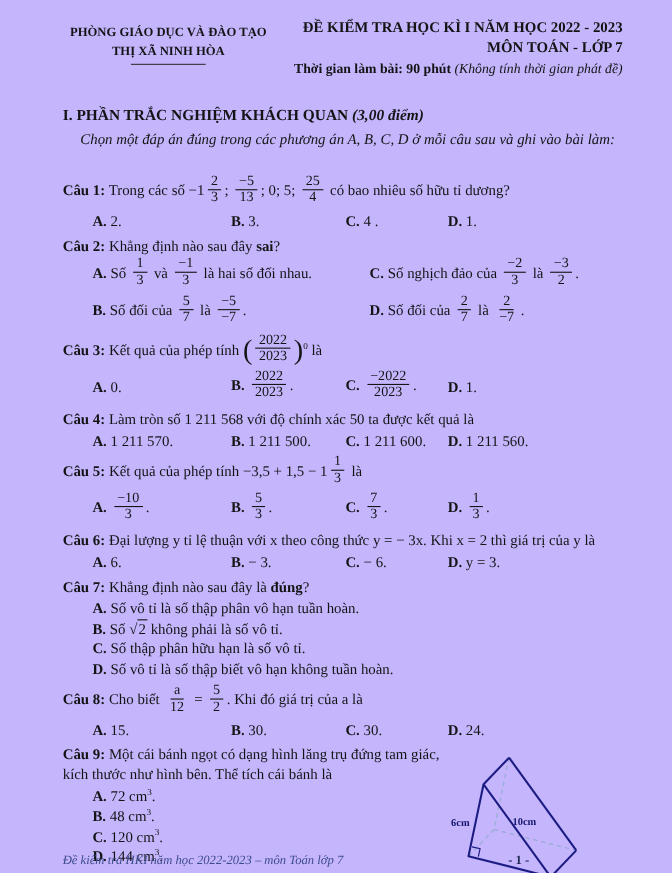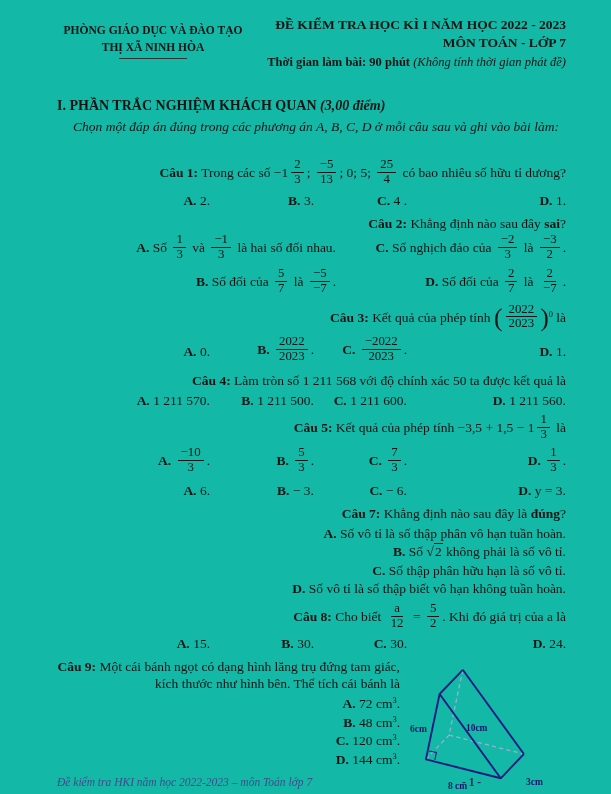--- a/index.html
+++ b/index.html
@@ -1,38 +1,38 @@
 <!DOCTYPE html>
 <html><head>
 <meta charset="utf-8">
 <style>
   html,body{margin:0;padding:0;background:#fff;}
   .page{
     width:611px;height:794px;position:relative;overflow:hidden;
-    background:#14b8a6;color:#141414;
+    background:#c4b5fd;color:#141414;
     font-family:"Liberation Serif","DejaVu Serif",serif;
     font-size:13.5px;line-height:1.3;
   }
   .content{padding:16px 45px 0 57px;}
   
   .hdr{display:flex;align-items:flex-start;}
   .hdr-left{width:192px;text-align:center;font-weight:bold;font-size:11.5px;line-height:1.45;padding-top:6px;}
   .hdr-underline{width:68px;border-top:1.2px solid #333;margin:3px auto 0;}
   .hdr-right{flex:1;text-align:right;padding-left:8px;}
   .hdr-title{font-weight:bold;font-size:13.5px;line-height:1.35;}
   .hdr-time{font-size:12.5px;margin-top:2px;}
   .hdr-time .b{font-weight:bold;}
   .hdr-time .i{font-style:italic;}
   
   .sec-title{margin-top:26px;font-size:14px;}
   .sec-title .b{font-weight:bold;}
   .sec-title .bi{font-weight:bold;font-style:italic;}
   .sec-instr{font-style:italic;margin:3px 0 24px 16px;}
   
-  .question{margin-bottom:5px;text-align:right;}
+  .question{margin-bottom:5px;}
   .q-body{margin-bottom:2px;}
   .q-num{font-weight:bold;}
   .bold{font-weight:bold;}
   .sup{font-size:0.62em;vertical-align:super;line-height:0;}
   .bigp{font-size:1.9em;font-weight:400;vertical-align:middle;line-height:0.8;position:relative;top:-1px;}
   .frac{display:inline-flex;flex-direction:column;align-items:center;vertical-align:middle;line-height:1.08;margin:1px 3px;font-size:0.95em;position:relative;top:-2px;}
   .frac .num{padding:0 3px;border-bottom:1px solid #141414;}
   .frac .den{padding:0 3px;}
   .sqrt{white-space:nowrap;}
   .sqrt .sqrt-in{border-top:1px solid #141414;padding:0 1px;}
@@ -172,20 +172,21 @@
                 <span class="num">7</span>
                 <span class="den">3</span>
               </span><span>.</span></div>
             <div class="opt"><span class="opt-label">D. </span><span class="frac">
                 <span class="num">1</span>
                 <span class="den">3</span>
               </span><span>.</span></div>
           </div>
         </div>
         <div class="question">
+          <div class="q-body"><span class="q-num">Câu 6:</span> <span>Đại lượng y tỉ lệ thuận với x theo công thức y = − 3x. Khi x = 2 thì giá trị của y là</span></div>
           <div class="opts row">
             <div class="opt"><span class="opt-label">A. </span><span>6.</span></div>
             <div class="opt"><span class="opt-label">B. </span><span>− 3.</span></div>
             <div class="opt"><span class="opt-label">C. </span><span>− 6.</span></div>
             <div class="opt"><span class="opt-label">D. </span><span>y = 3.</span></div>
           </div>
         </div>
         <div class="question">
           <div class="q-body"><span class="q-num">Câu 7:</span> <span>Khẳng định nào sau đây là </span><span class="bold">đúng</span><span>?</span></div>
           <div class="opts list">

